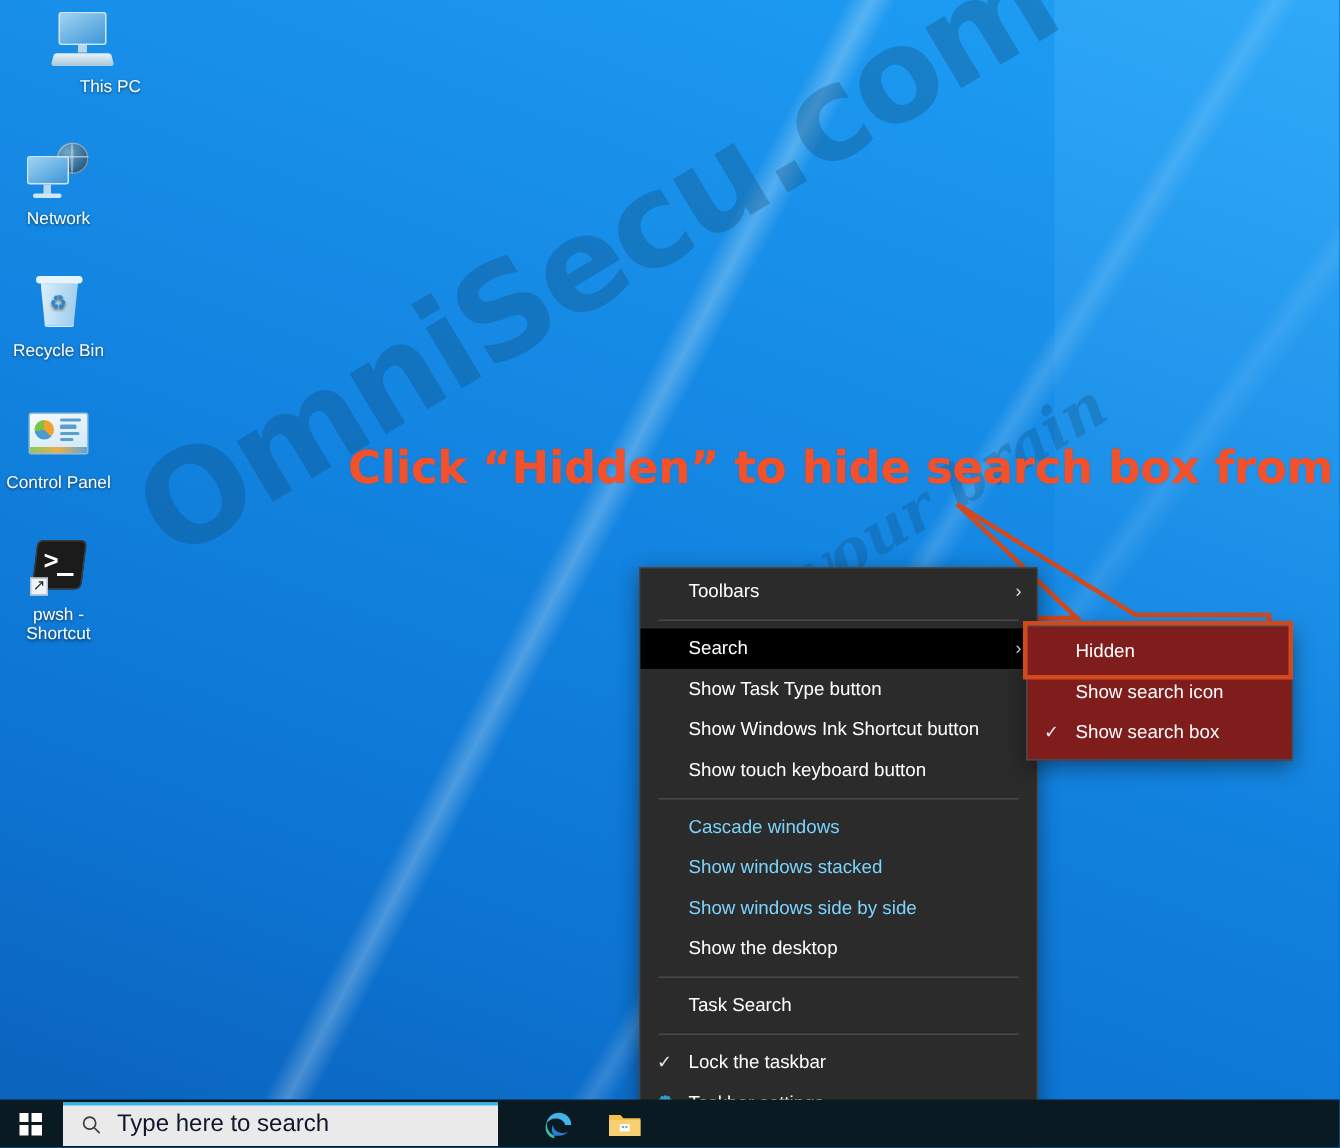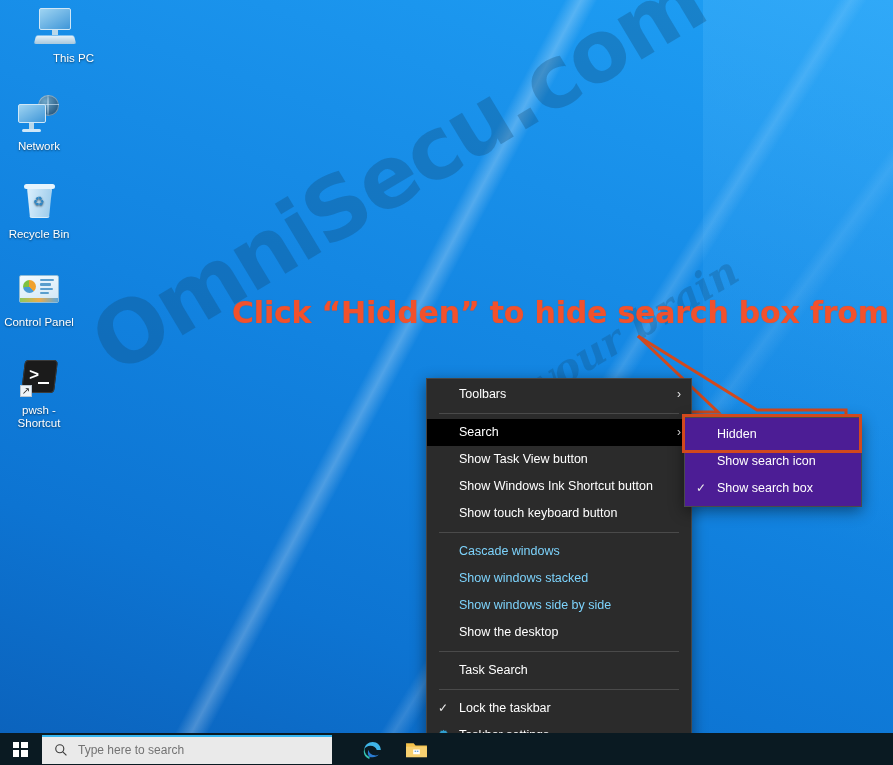--- a/index.html
+++ b/index.html
@@ -306,21 +306,21 @@
     left: 10px; top: 7px;
     width: 13px; height: 13px;
   }
 
   
   #search-submenu {
     position: absolute;
     left: 684px;
     top: 417px;
     width: 178px;
-    background: #4c1d95;
+    background: #7f1d1d;
     border: 1px solid #4a4a4a;
     box-sizing: border-box;
     box-shadow: 0 4px 14px rgba(0,0,0,0.45);
     padding: 3px 0 4px 0;
     color: #ffffff;
     font-size: 12.5px;
   }
   #search-submenu .menu-item { padding-left: 32px; padding-right: 10px; }
 
   
@@ -365,22 +365,22 @@
     box-sizing: border-box;
     display: flex;
     align-items: center;
   }
   #search-box .mag {
     margin-left: 12px; margin-right: 10px;
     width: 14px; height: 14px;
     display: block;
   }
   #search-box .ph {
-    font-size: 12px;
-    color: #737373;
+    font-size: 16px;
+    color: #0f172a;
   }
   .tb-app {
     width: 44px; height: 32px;
     display: flex; align-items: center; justify-content: center;
   }
   .edge-ico { width: 21px; height: 21px; display: block; }
   .folder-ico { width: 23px; height: 19px; display: block; }
 </style>
 </head>
 <body>
@@ -457,21 +457,21 @@
     <div class="menu-item">
       <span>Toolbars</span>
       <span class="chevron">›</span>
     </div>
     <div class="menu-sep"></div>
     <div class="menu-item hl">
       <span>Search</span>
       <span class="chevron">›</span>
     </div>
     <div class="menu-item">
-      <span>Show Task View button</span>
+      <span>Show Task Type button</span>
     </div>
     <div class="menu-item">
       <span>Show Windows Ink Shortcut button</span>
     </div>
     <div class="menu-item">
       <span>Show touch keyboard button</span>
     </div>
     <div class="menu-sep"></div>
     <div class="menu-item disabled">
       <span>Cascade windows</span>

